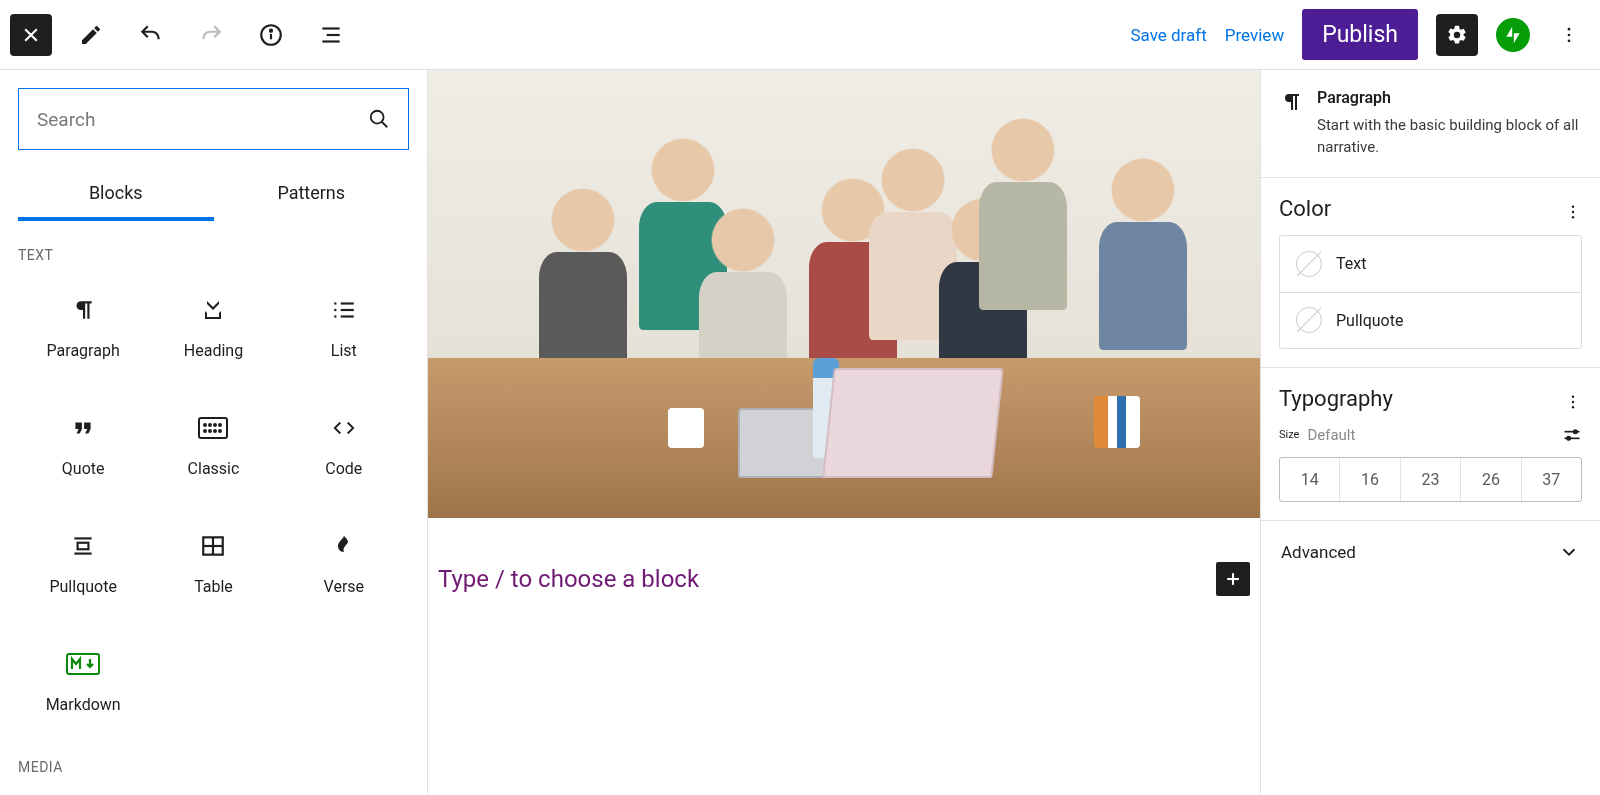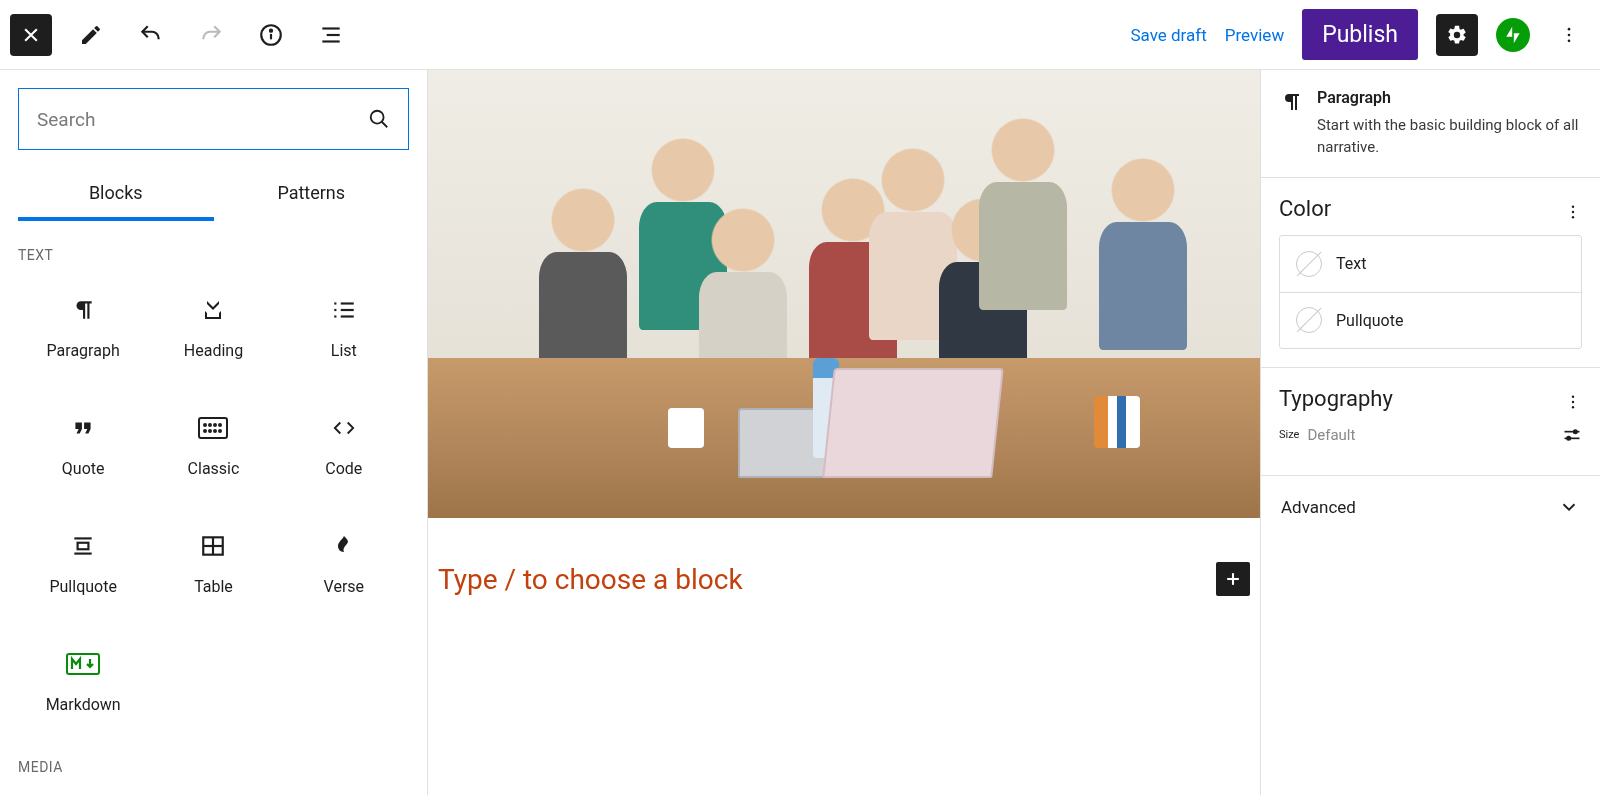--- a/index.html
+++ b/index.html
@@ -42,21 +42,21 @@
   .p7{left:540px;top:40px}.p7::after{background:#b7b7a5}
   .p8{left:660px;top:80px}.p8::after{background:#6f86a3}
   .laptop{position:absolute;bottom:40px;background:#d0d2d6;border:2px solid #aeb2b8;border-radius:4px 4px 2px 2px}
   .lap1{left:310px;width:100px;height:70px}
   .lap2{left:400px;width:170px;height:110px;background:#e9d7db;border-color:#d4bcc1;transform:skewX(-6deg)}
   .bottle{position:absolute;bottom:60px;left:385px;width:26px;height:100px;background:linear-gradient(180deg,#5aa0d6 0 20%,#dfeaf2 20% 100%);border-radius:6px 6px 4px 4px}
   .mug{position:absolute;bottom:70px;width:36px;height:40px;background:#fff;border-radius:4px}
   .mug1{left:240px}
   .mug2{right:120px;width:46px;height:52px;background:linear-gradient(90deg,#e08a3a 0 30%,#fff 30% 50%,#2f6fb0 50% 70%,#fff 70% 100%)}
   .editor-row{display:flex;align-items:center;padding:44px 10px 0 10px}
-  .placeholder-text{flex:1;font-size:28px;color:#c2410c}
+  .placeholder-text{flex:1;font-size:24px;color:#701a75}
   .add-block{width:34px;height:34px;background:#1e1e1e;color:#fff;display:flex;align-items:center;justify-content:center;border-radius:2px;cursor:pointer}
   .right-panel{width:340px;border-left:1px solid #e0e0e0;display:flex;flex-direction:column}
   .rp-tabs{display:flex;align-items:center;height:58px;border-bottom:1px solid #e0e0e0}
   .rp-tab{padding:0 20px;height:100%;display:flex;align-items:center;font-size:17px;color:#1e1e1e;cursor:pointer;border-bottom:4px solid transparent}
   .rp-tab.active{border-bottom:4px solid #0073e6}
   .rp-close{margin-left:auto;padding:0 12px;cursor:pointer}
   .rp-body{padding:18px;border-bottom:1px solid #e0e0e0;display:flex;gap:14px}
   .rp-body .ico{padding-top:2px}
   .rp-body .txt h3{font-size:16px;font-weight:600;margin-bottom:8px}
   .rp-body .txt p{font-size:15px;color:#3a3a3a;line-height:1.45}
@@ -338,20 +338,27 @@
         <span class="def">Default</span>
         <span class="sliders">
           <svg width="20" height="20" viewBox="0 0 24 24" fill="none" stroke="#1e1e1e" stroke-width="2">
               <line x1="3" y1="8" x2="21" y2="8"></line>
               <circle cx="16" cy="8" r="2" fill="#1e1e1e"></circle>
               <line x1="3" y1="16" x2="21" y2="16"></line>
               <circle cx="8" cy="16" r="2" fill="#1e1e1e"></circle>
             </svg>
         </span>
       </div>
+      <div class="size-opts" id="size-opts">
+          <div class="size-opt">14</div>
+          <div class="size-opt">16</div>
+          <div class="size-opt">23</div>
+          <div class="size-opt">26</div>
+          <div class="size-opt">37</div>
+        </div>
     </div>
     <div class="adv-row">
       <span>Advanced</span>
       <svg width="22" height="22" viewBox="0 0 24 24" fill="none" stroke="#1e1e1e" stroke-width="2">
           <polyline points="6 9 12 15 18 9"></polyline>
         </svg>
     </div>
   </div>
 </div>
 

